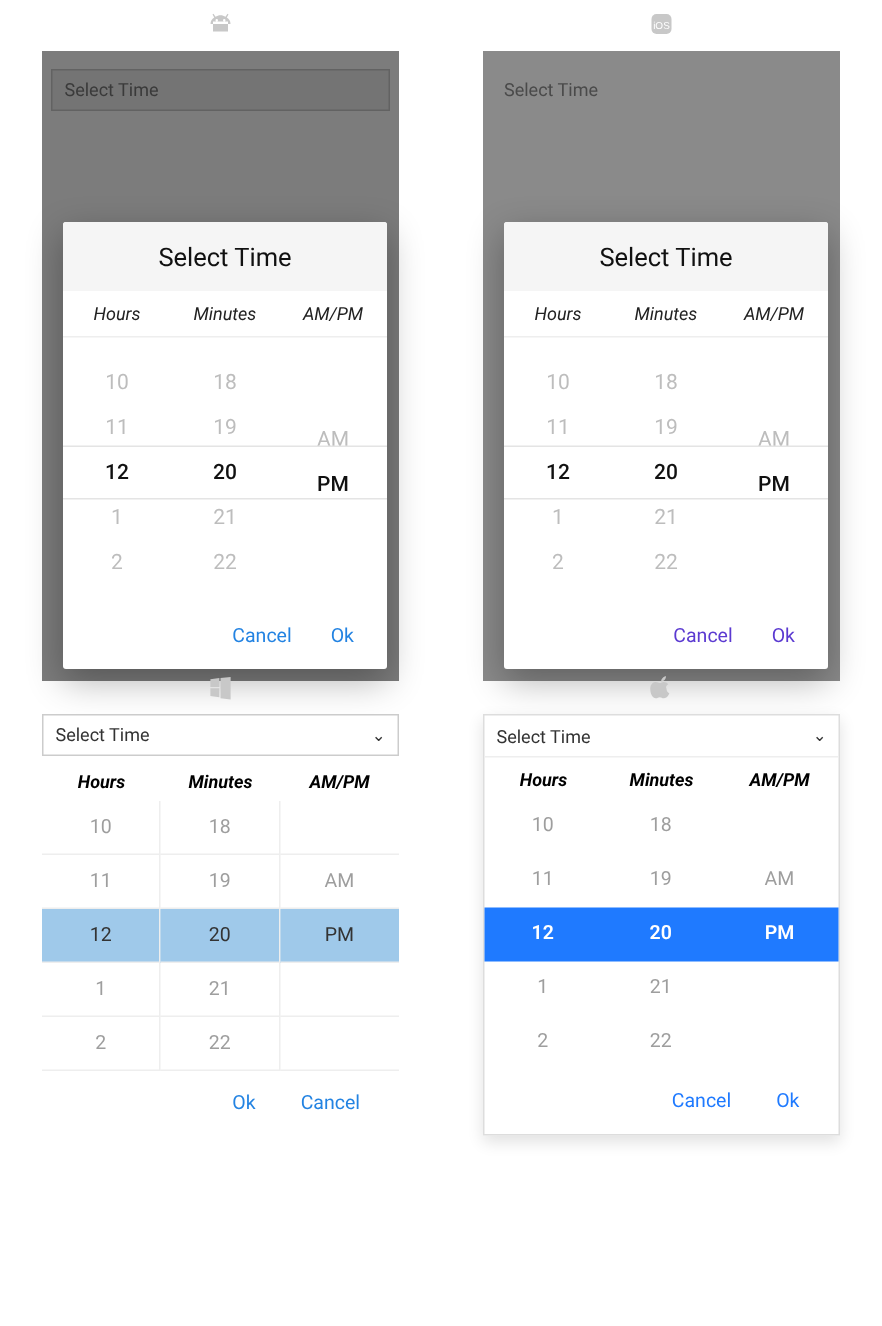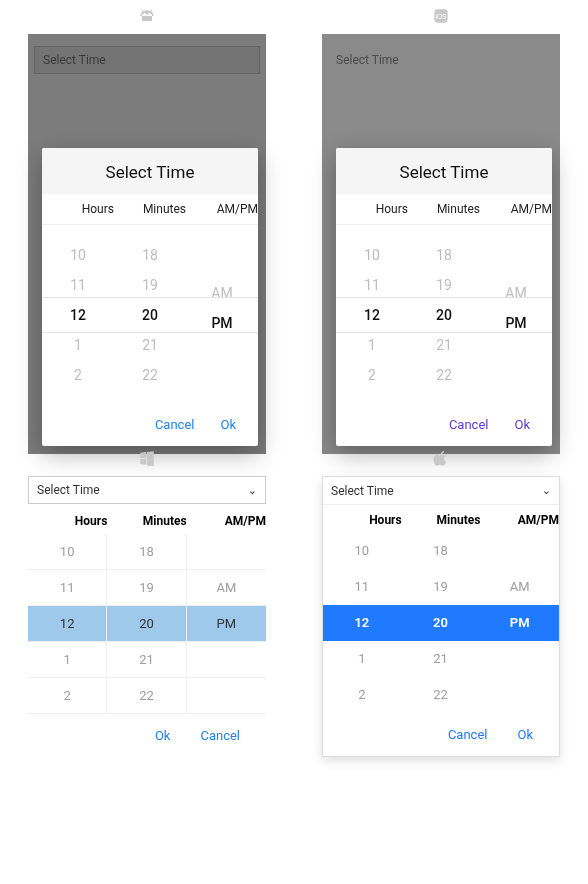--- a/index.html
+++ b/index.html
@@ -52,25 +52,26 @@
   }
   .modal-header {
     background: #f5f5f5;
     text-align: center;
     font-size: 17px;
     padding: 14px 0 12px;
     color: #111;
   }
   .cols-header {
     display: flex;
-    text-align: right;
+    text-align: center;
     font-size: 12px;
     color: #222;
     padding: 8px 0 8px;
     border-bottom: 1px solid #eee;
+    font-style: italic;
   }
   .cols-header > div { flex: 1; }
   .picker {
     display: flex;
     position: relative;
     height: 180px;
   }
   .picker .col {
     flex: 1;
     display: flex; flex-direction: column;

